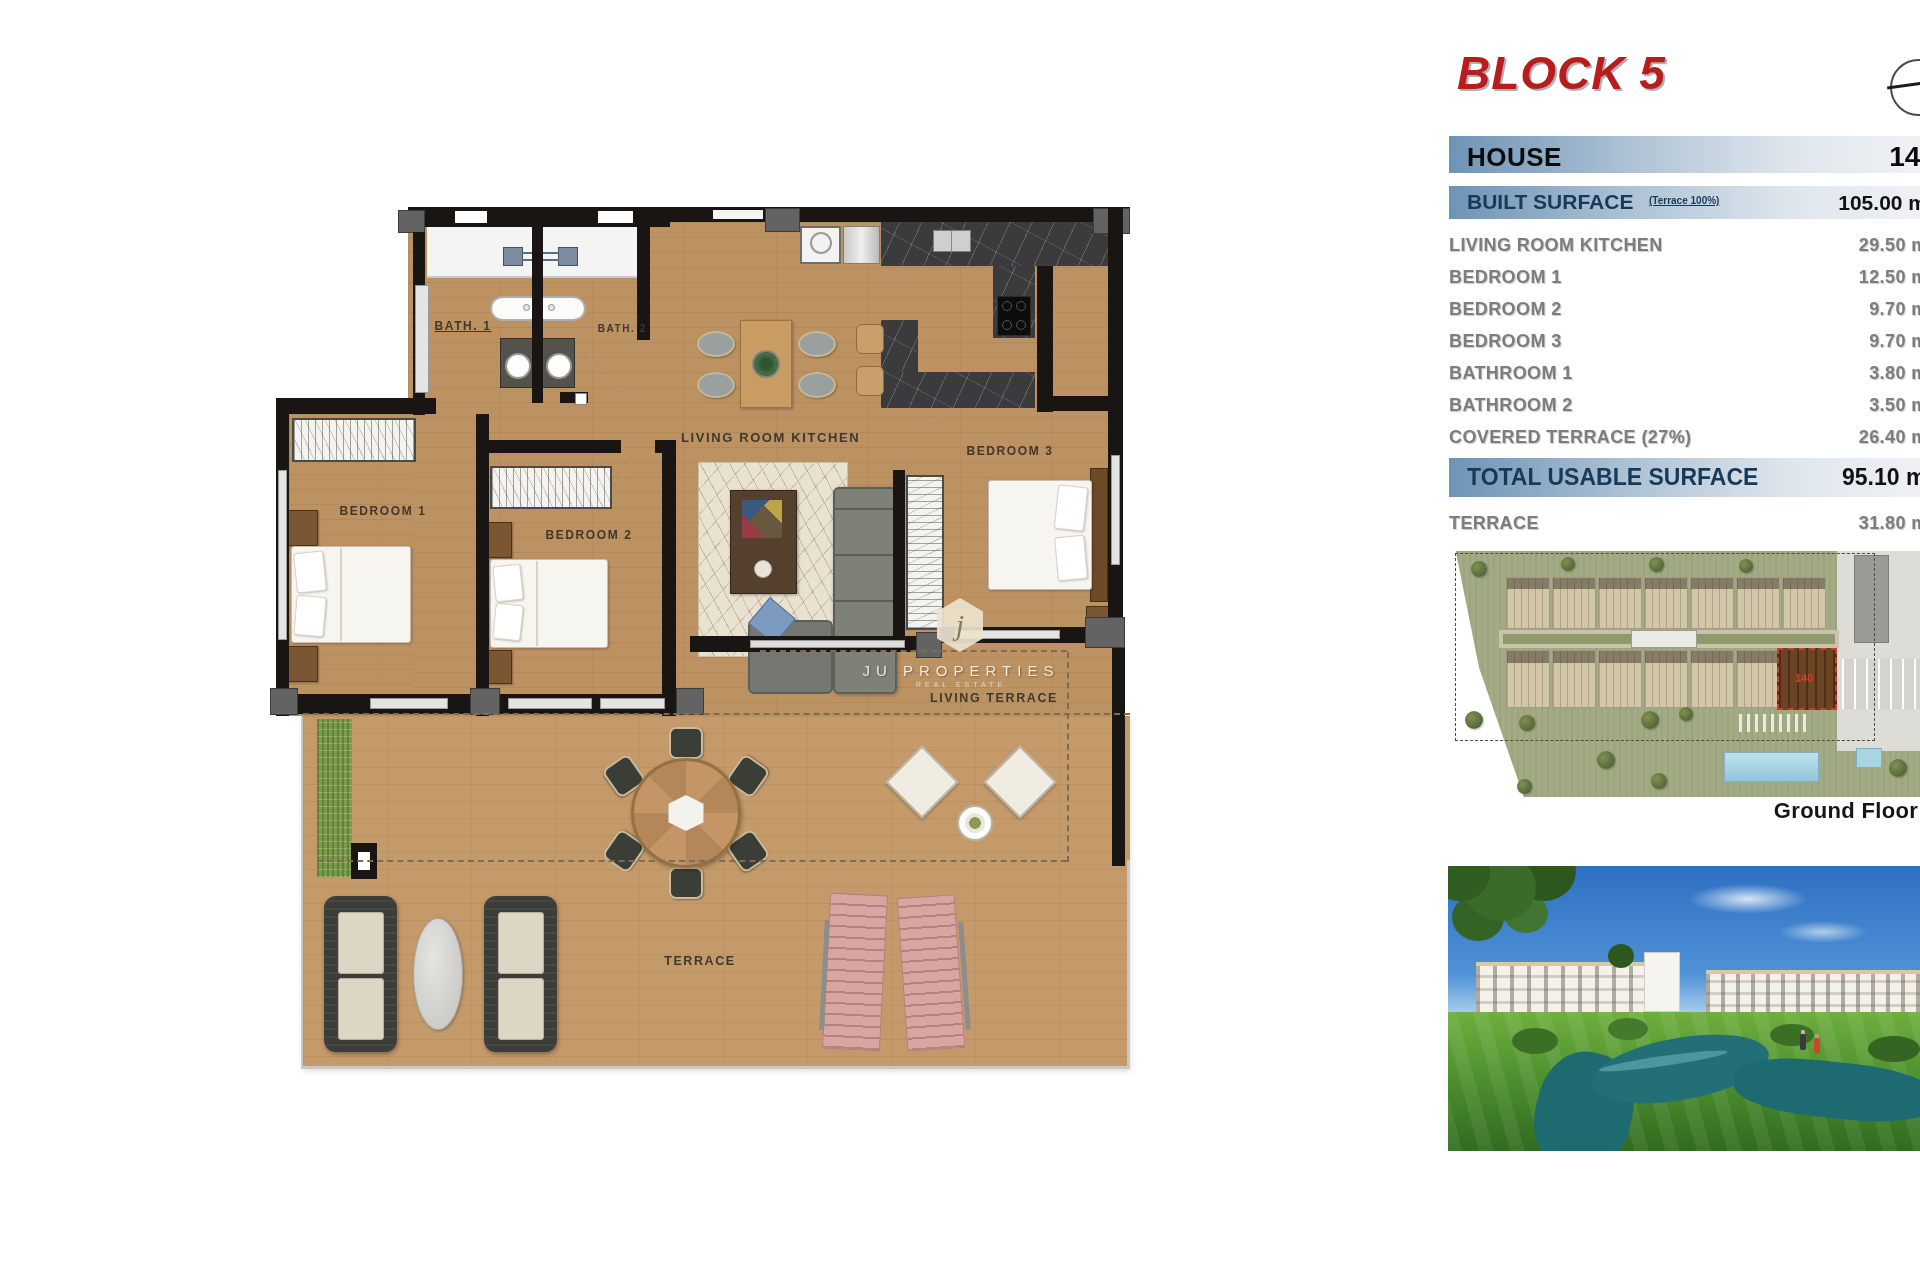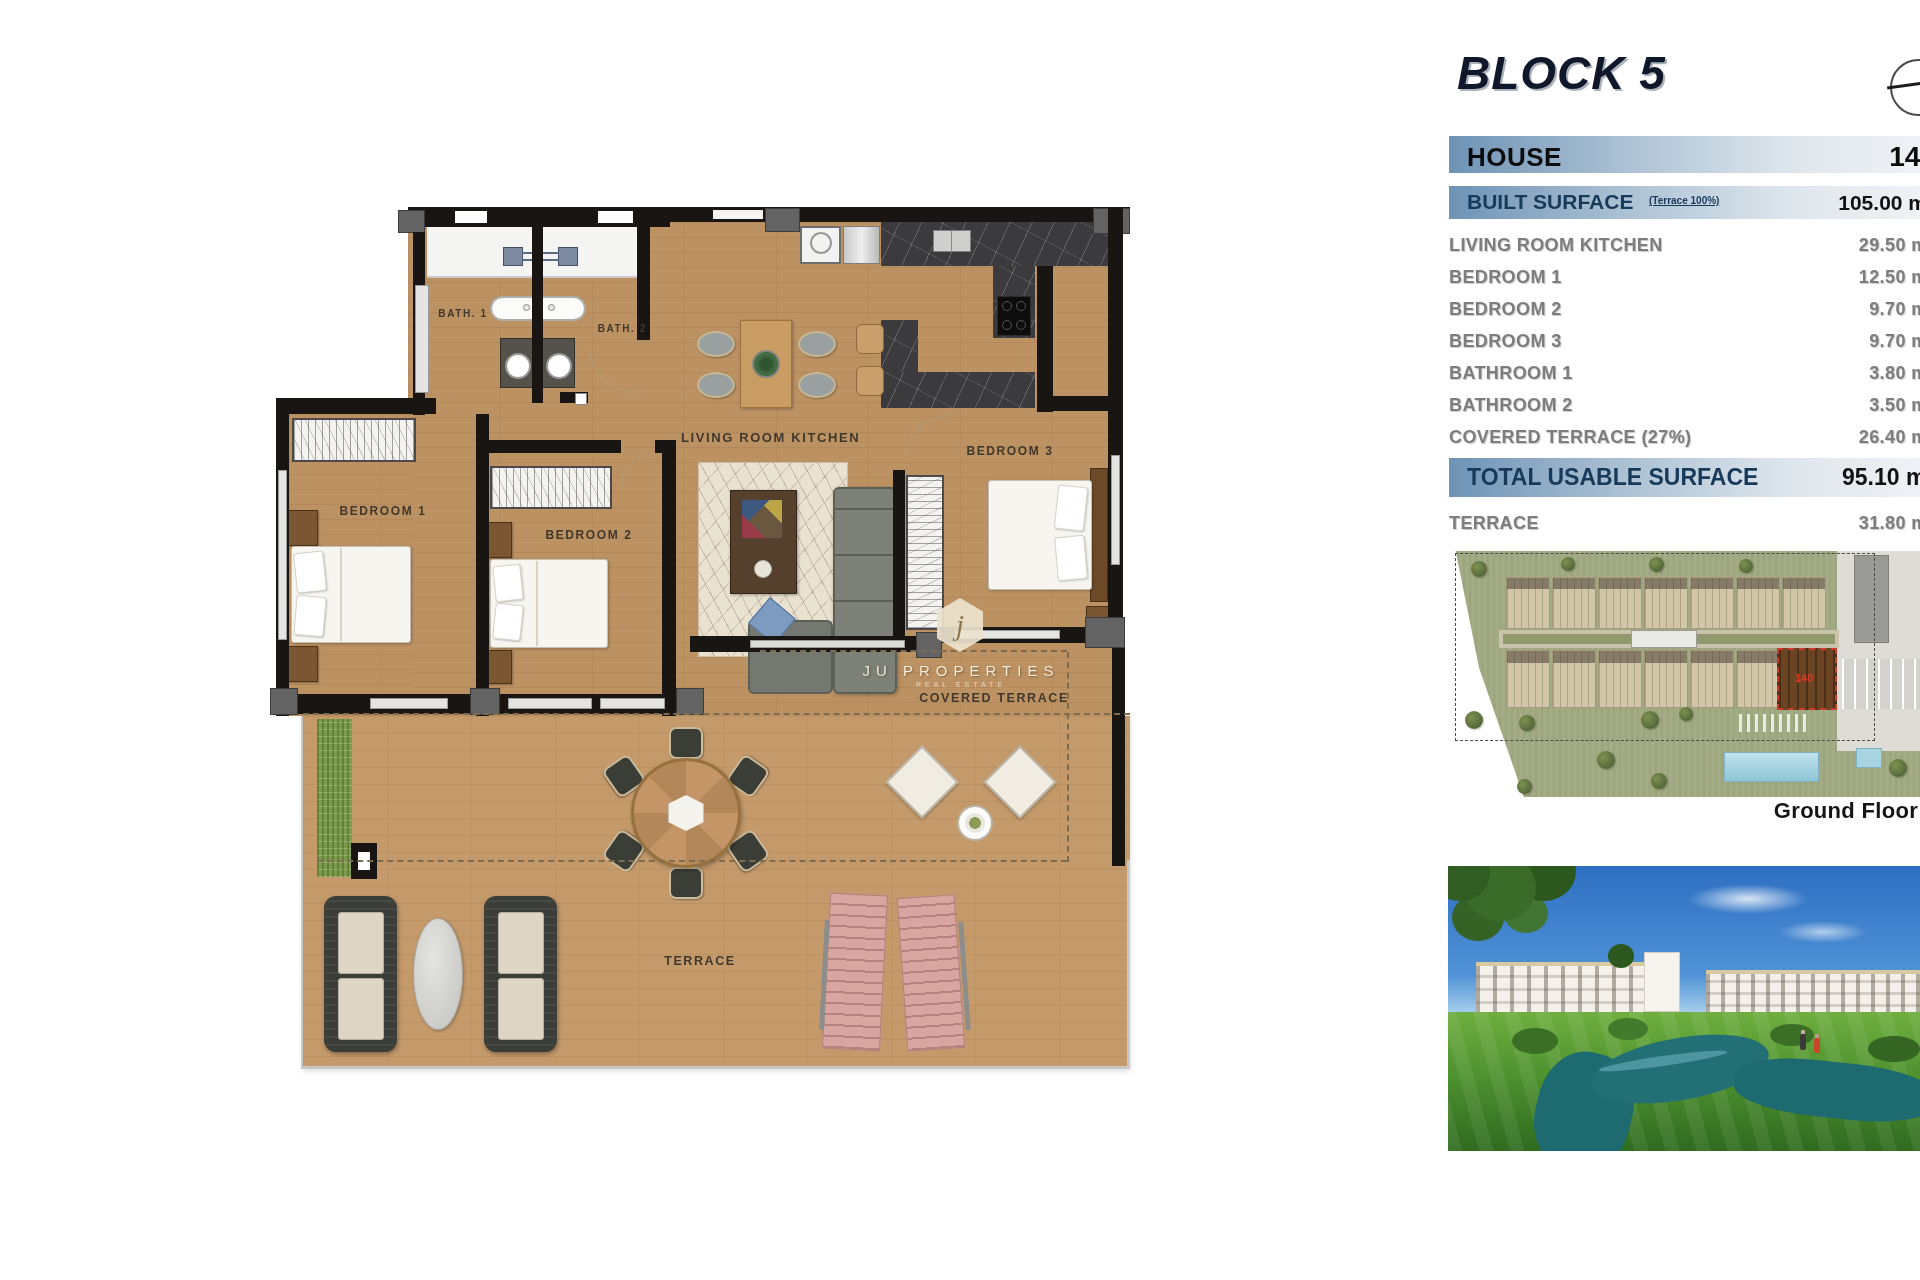--- a/index.html
+++ b/index.html
@@ -217,38 +217,38 @@
 
     <div style="left:301px;top:716px;width:2px;height:352px;background:#c8c8c6;"></div>
     <div style="left:301px;top:1066px;width:829px;height:3px;background:#c8c8c6;"></div>
     <div style="left:1127px;top:860px;width:3px;height:209px;background:#c8c8c6;"></div>
 
     <div class="dash" style="left:303px;top:713px;width:827px;height:0;border-top-width:2px;"></div>
     <div class="dash" style="left:317px;top:860px;width:750px;height:0;border-top-width:2px;"></div>
     <div class="dash" style="left:1067px;top:652px;width:0;height:210px;border-left-width:2px;"></div>
     <div class="dash" style="left:760px;top:650px;width:307px;height:0;border-top-width:2px;"></div>
 
-    <span class="roomlabel" style="left:423px;top:308px;width:80px;font-size:10px;">BATH. 1</span>
+    <span class="roomlabel" style="left:423px;top:319px;width:80px;font-size:12px;text-decoration:underline;">BATH. 1</span>
     <span class="roomlabel" style="left:567px;top:323px;width:80px;font-size:10px;text-align:right;">BATH. 2</span>
     <span class="roomlabel" style="left:681px;top:430px;width:160px;font-size:13px;">LIVING ROOM KITCHEN</span>
     <span class="roomlabel" style="left:333px;top:504px;width:100px;font-size:12px;">BEDROOM 1</span>
     <span class="roomlabel" style="left:539px;top:528px;width:100px;font-size:12px;">BEDROOM 2</span>
     <span class="roomlabel" style="left:960px;top:444px;width:100px;font-size:12px;">BEDROOM 3</span>
-    <span class="roomlabel" style="left:914px;top:691px;width:160px;font-size:12.5px;">COVERED TERRACE</span>
+    <span class="roomlabel" style="left:914px;top:691px;width:160px;font-size:12.5px;">LIVING TERRACE</span>
     <span class="roomlabel" style="left:650px;top:954px;width:100px;font-size:12.5px;">TERRACE</span>
 
     <div style="left:937px;top:598px;width:46px;height:54px;background:rgba(235,227,205,.92);
          clip-path:polygon(50% 0,100% 25%,100% 75%,50% 100%,0 75%,0 25%);text-align:center;">
       <span style="position:static;font-family:'Liberation Serif',serif;font-style:italic;font-size:30px;color:#8a7a52;line-height:54px;">j</span>
     </div>
     <span style="left:861px;top:662px;width:200px;text-align:center;color:rgba(245,240,226,.95);font-size:15px;letter-spacing:6px;text-shadow:1px 1px 2px rgba(60,40,20,.5);">JU PROPERTIES</span>
     <span style="left:861px;top:681px;width:200px;text-align:center;color:rgba(240,233,212,.8);font-size:7px;letter-spacing:4px;">REAL ESTATE</span>
   </div>
 
-  <span style="left:1457px;top:46px;width:320px;font-size:46px;font-weight:900;font-style:italic;color:#0f172a;
+  <span style="left:1457px;top:46px;width:320px;font-size:46px;font-weight:900;font-style:italic;color:#b91c1c;
                letter-spacing:1px;text-shadow:2px 2px 0 rgba(15,35,55,.35);">BLOCK 5</span>
   <div style="left:1890px;top:59px;width:57px;height:57px;border:2px solid #4a4a4a;border-radius:50%;background:#fff;"></div>
   <div style="left:1887px;top:84px;width:36px;height:3px;background:#1c1c1c;transform:rotate(-8deg);"></div>
 
   <div class="bar barGrad" style="top:136px;height:39px;border-bottom:2px solid #fff;">
     <span style="left:18px;top:6px;font-size:26px;font-weight:900;color:#0c0c0c;letter-spacing:.5px;">HOUSE</span>
     <span style="right:-8px;top:5px;font-size:28px;font-weight:900;color:#0c0c0c;">140</span>
   </div>
 
   <div class="bar barGrad" style="top:186px;height:33px;">

